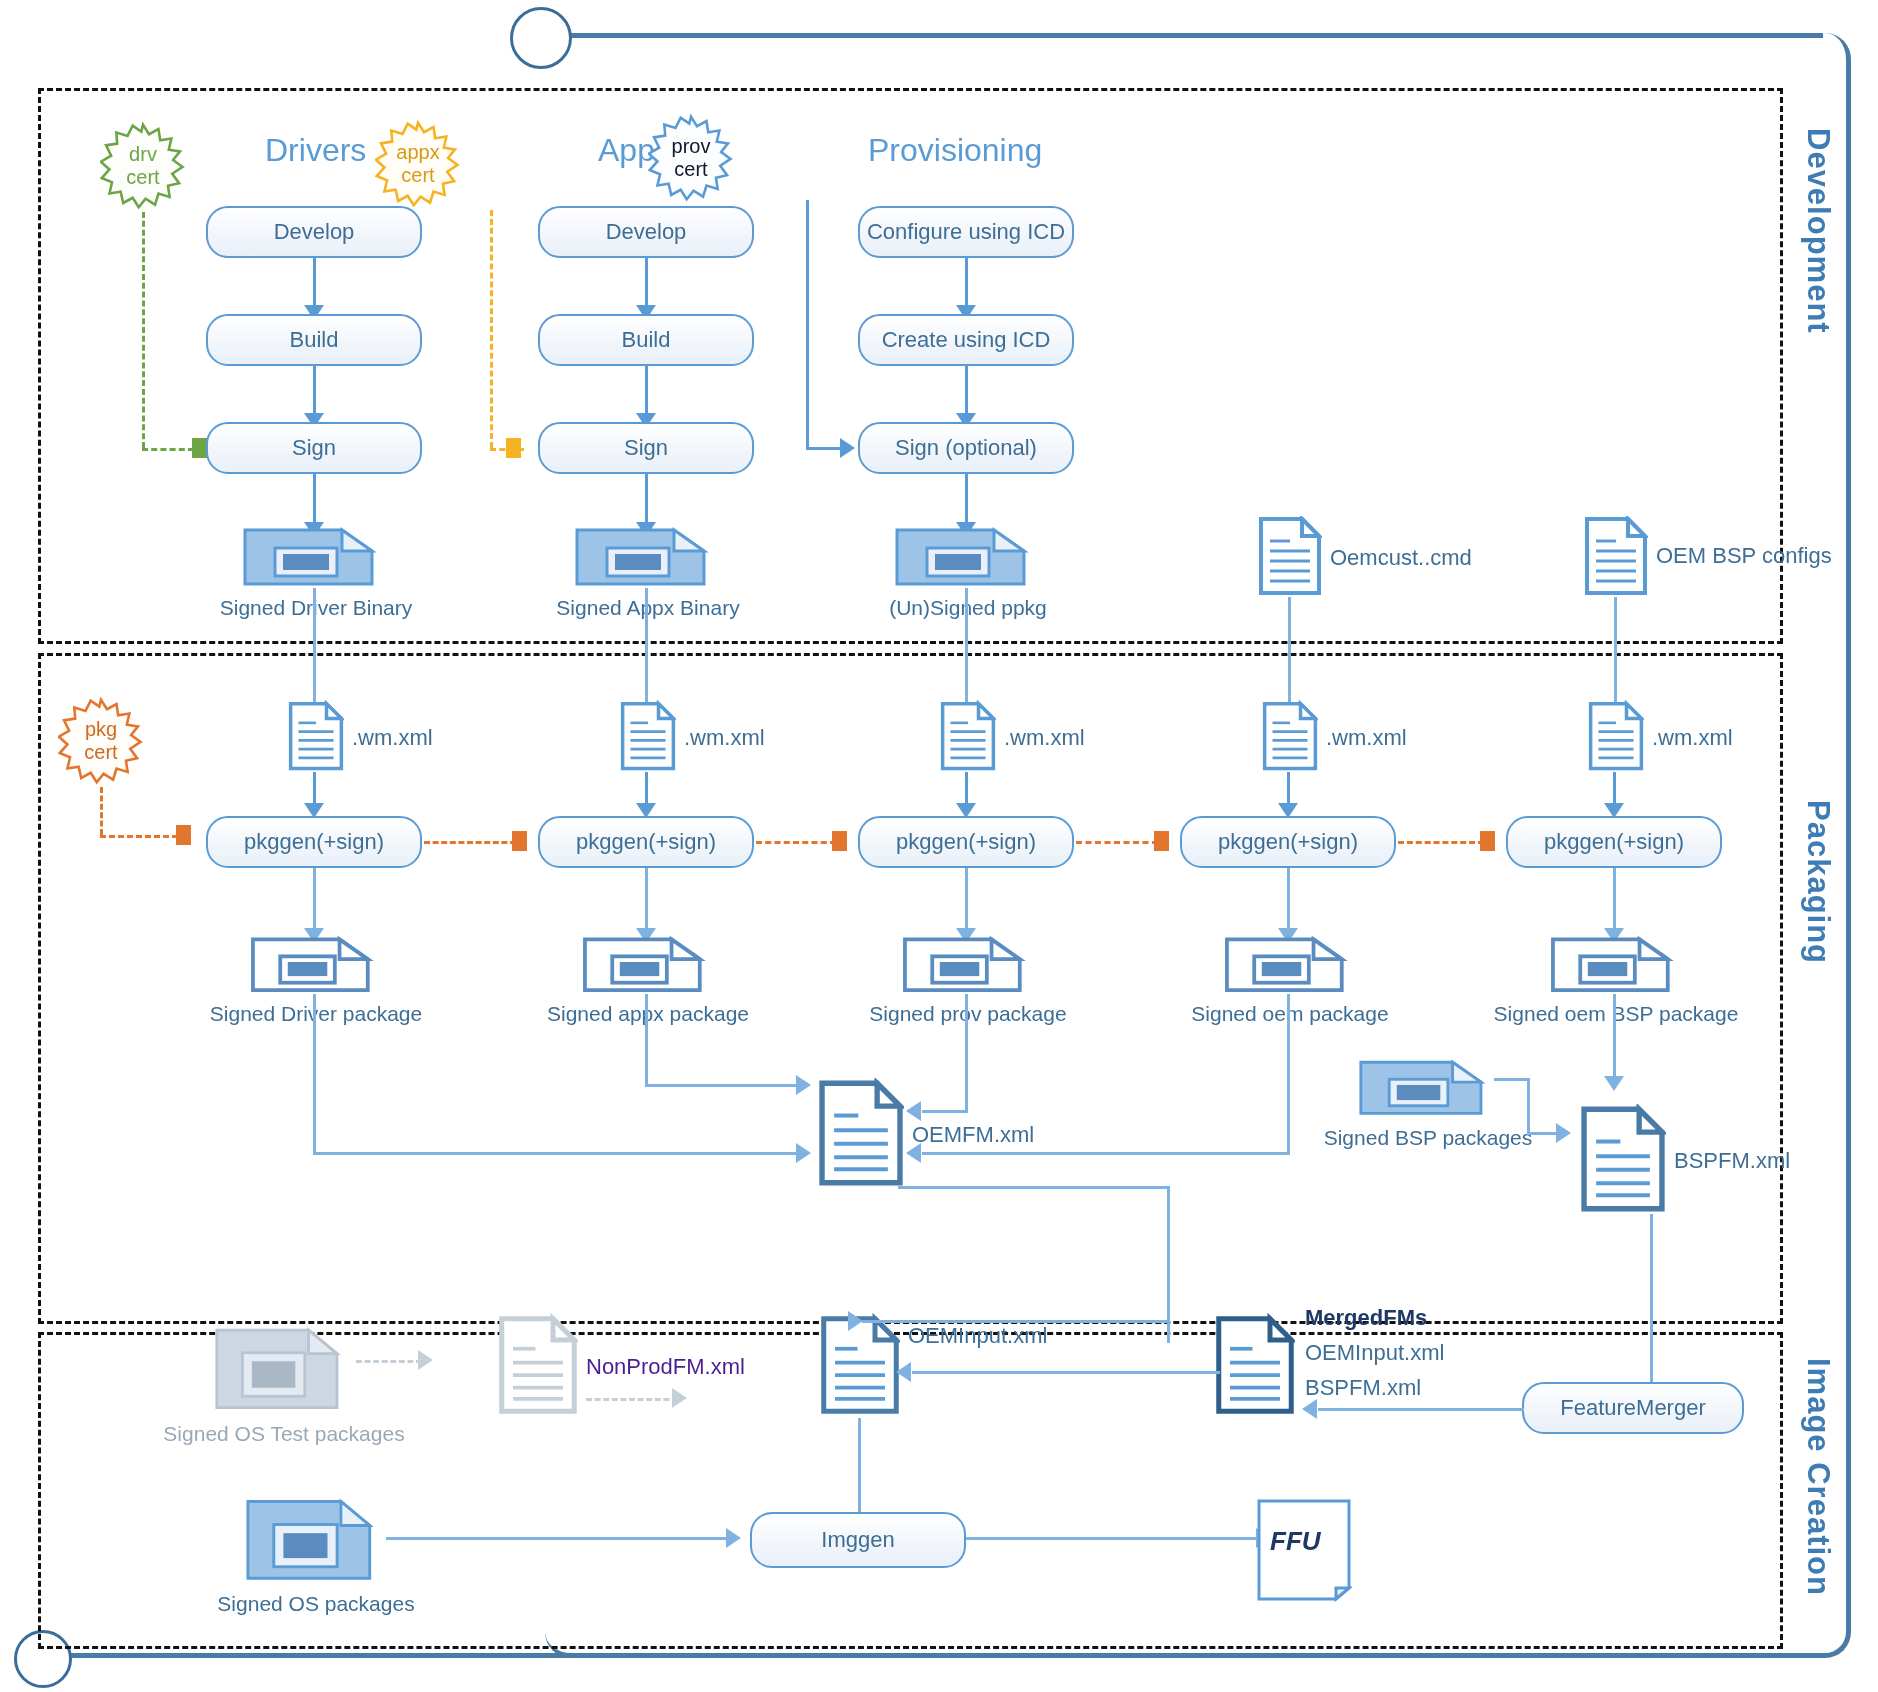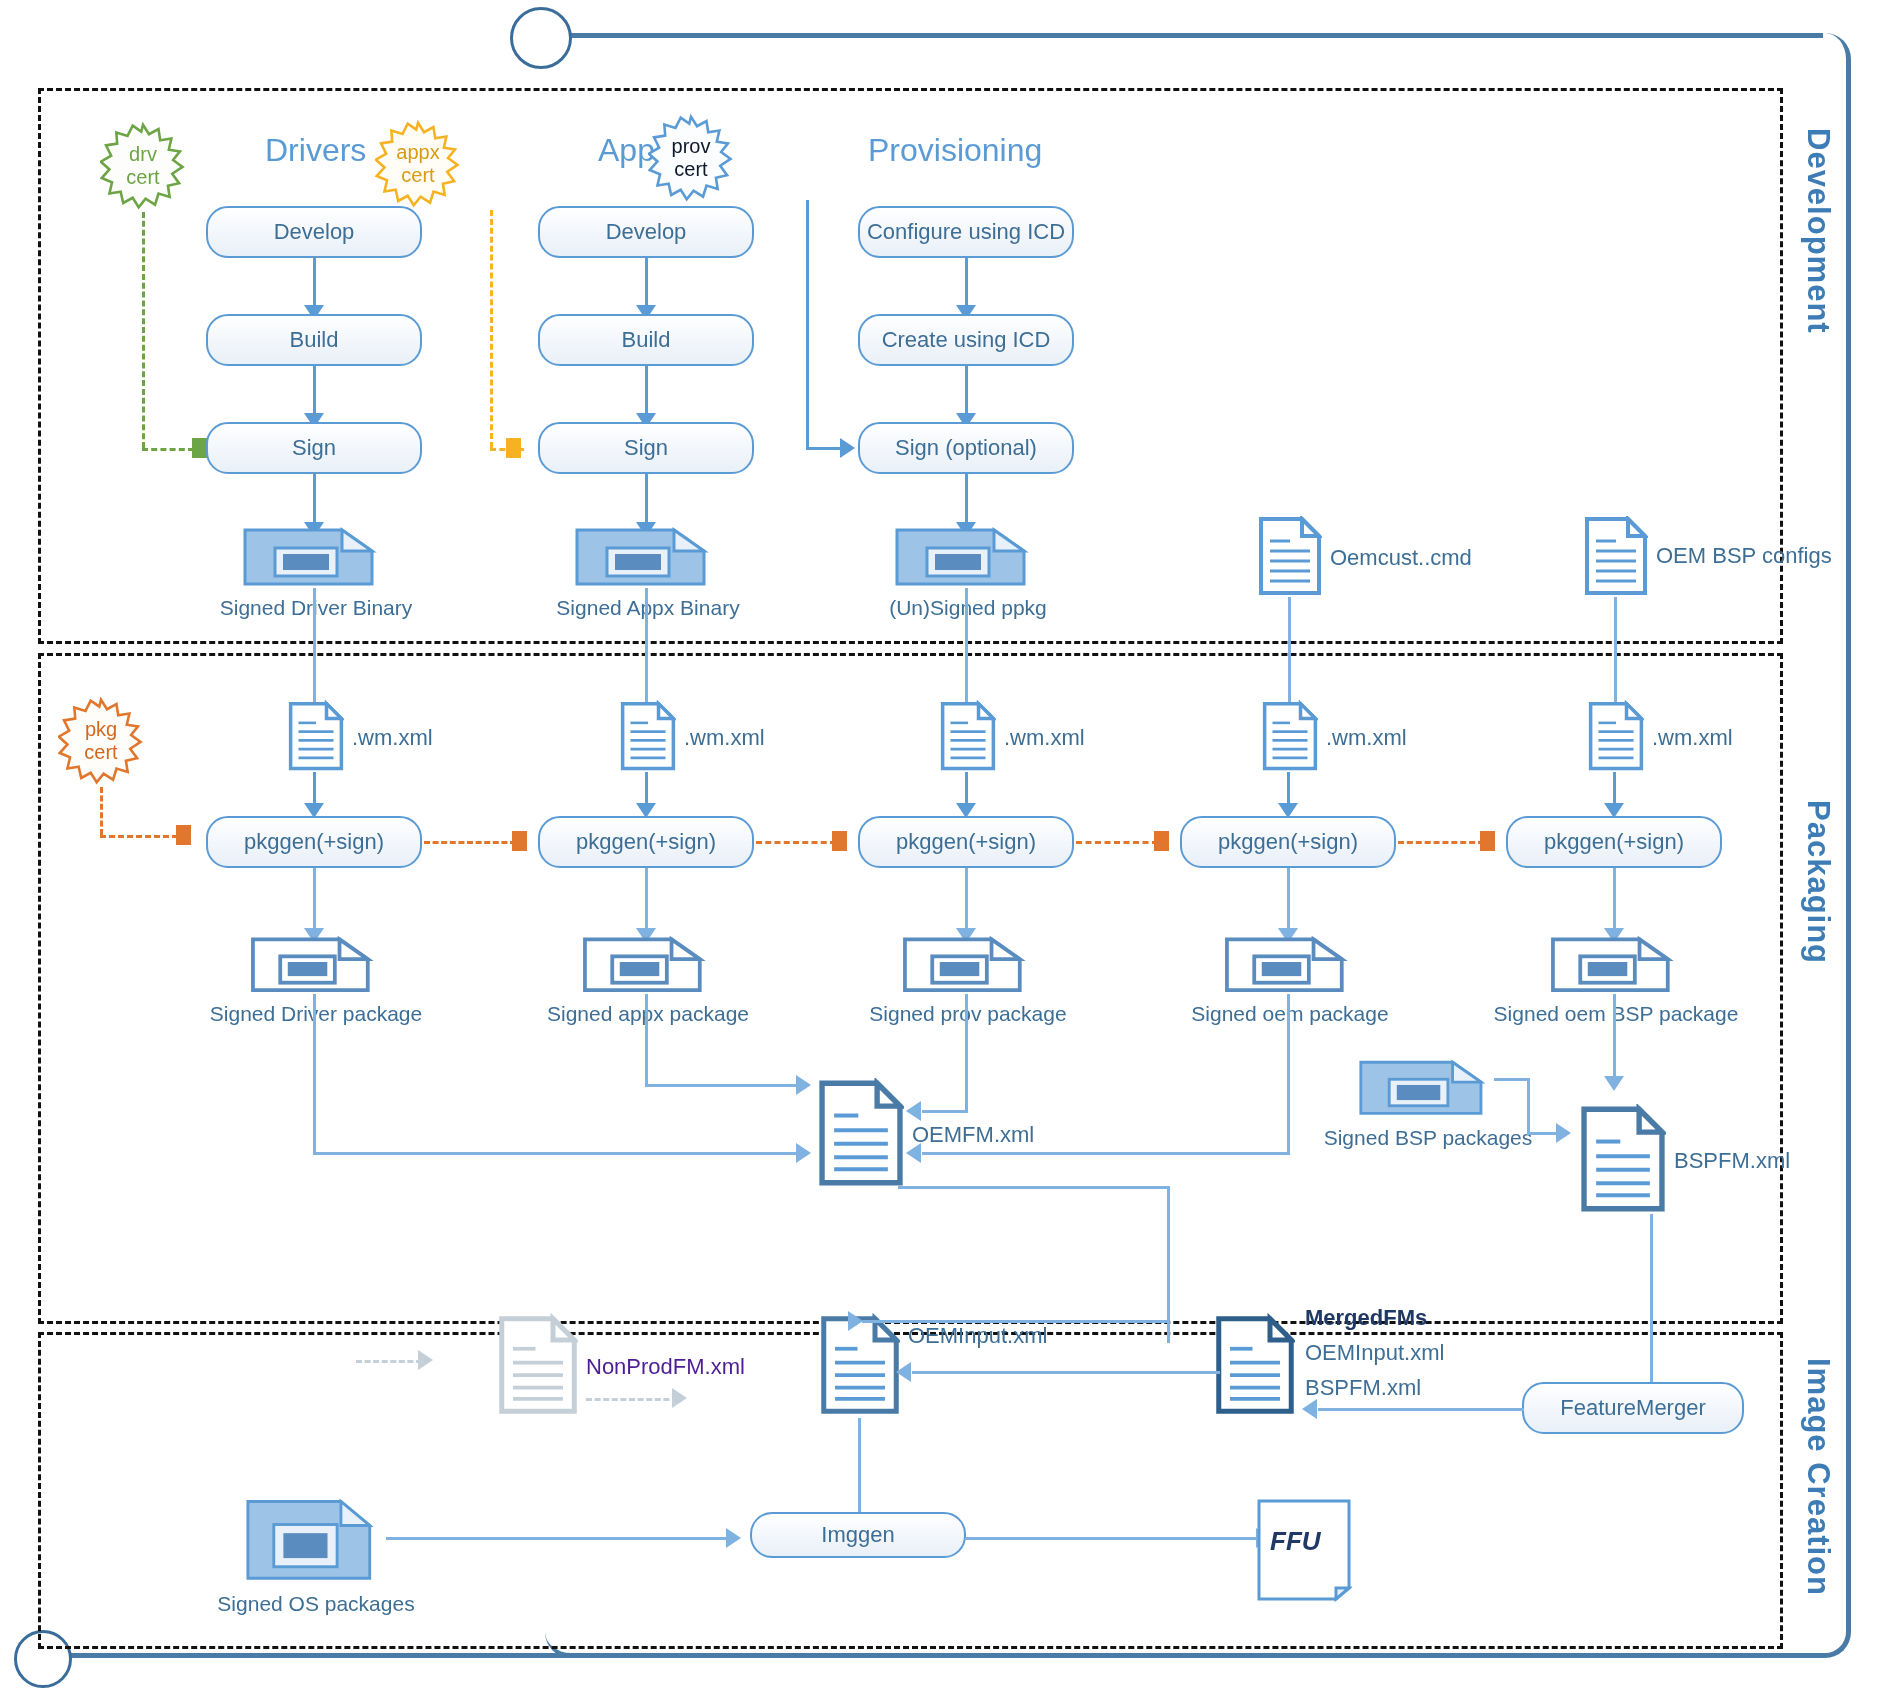--- a/index.html
+++ b/index.html
@@ -508,20 +508,29 @@
 
   <div class="ln v thin" style="left:1167px;top:1318px;height:0px;"></div>
   <div class="ln h thin" style="left:1167px;top:1318px;width:0;"></div>
 
   <div class="ln v thin" style="left:1167px;top:1320px;height:23px;"></div>
   <div class="ln h thin" style="left:1167px;top:1340px;width:0;"></div>
 
   <div class="ln v thin" style="left:1650px;top:1214px;height:194px;"></div>
   <div class="arrow-d" style="left:1641px;top:1400px;border-top-color:#7fb2e0;"></div>
 
+  <div class="pkgicon" style="left:214px;top:1318px;">
+    <svg width="140" height="96" viewBox="0 0 148 100">
+      <polygon points="3,12 100,12 130,37 130,94 3,94" fill="#cdd7e2" stroke="#b8c4d1" stroke-width="3"></polygon>
+      <polygon points="100,12 130,37 100,37" fill="#e4eaf1" stroke="#b8c4d1" stroke-width="3"></polygon>
+      <rect x="30" y="36" width="66" height="46" fill="#e4eaf1" stroke="#b8c4d1" stroke-width="3"></rect>
+      <rect x="40" y="45" width="46" height="28" fill="#aab8c6"></rect>
+    </svg>
+    <div class="lbl" style="color:#9aa8b6;">Signed OS Test packages</div>
+  </div>
 
   <div class="dash-h grey" style="left:356px;top:1360px;width:66px;"></div>
   <div class="arrow-r grey" style="left:418px;top:1350px;"></div>
 
   <div class="docicon" style="left:498px;top:1312px;">
     <svg width="80" height="106" viewBox="0 0 64 80">
       <polygon points="3,3 44,3 61,20 61,77 3,77" fill="#ffffff" stroke="#c5cfd8" stroke-width="4"></polygon>
       <polygon points="44,3 61,20 44,20" fill="#ffffff" stroke="#c5cfd8" stroke-width="4"></polygon>
       <g stroke="#c5cfd8" stroke-width="3">
         <line x1="12" y1="27" x2="30" y2="27"></line>
@@ -593,21 +602,21 @@
       <polygon points="100,12 130,37 100,37" fill="#e8f1fa" stroke="#5b9bd5" stroke-width="3"></polygon>
       <rect x="30" y="36" width="66" height="44" fill="#e8f1fa" stroke="#5b9bd5" stroke-width="3"></rect>
       <rect x="40" y="45" width="46" height="26" fill="#5b8cc0"></rect>
     </svg>
     <div class="lbl">Signed OS packages</div>
   </div>
 
   <div class="ln h thin" style="left:386px;top:1537px;width:344px;"></div>
   <div class="arrow-r" style="left:726px;top:1528px;border-left-color:#7fb2e0;"></div>
 
-  <div class="proc" style="left:750px;top:1512px;width:216px;height:46px;">Imggen</div>
+  <div class="proc" style="left:750px;top:1512px;width:216px;height:56px;">Imggen</div>
 
   <div class="ln h thin" style="left:966px;top:1537px;width:296px;"></div>
   <div class="arrow-r" style="left:1256px;top:1528px;border-left-color:#7fb2e0;"></div>
 
   <div class="docicon" style="left:1256px;top:1498px;font-style:italic;">
     <svg width="96" height="104" viewBox="0 0 96 104">
       <polygon points="3,3 93,3 93,90 80,101 3,101" fill="#ffffff" stroke="#5b9bd5" stroke-width="3"></polygon>
       <polygon points="93,90 80,101 80,90" fill="#e8f1fa" stroke="#5b9bd5" stroke-width="3"></polygon>
     </svg>
     <div class="plain-lbl" style="left:14px;top:28px;font-weight:bold;font-size:26px;color:#1f3864;">FFU</div>

